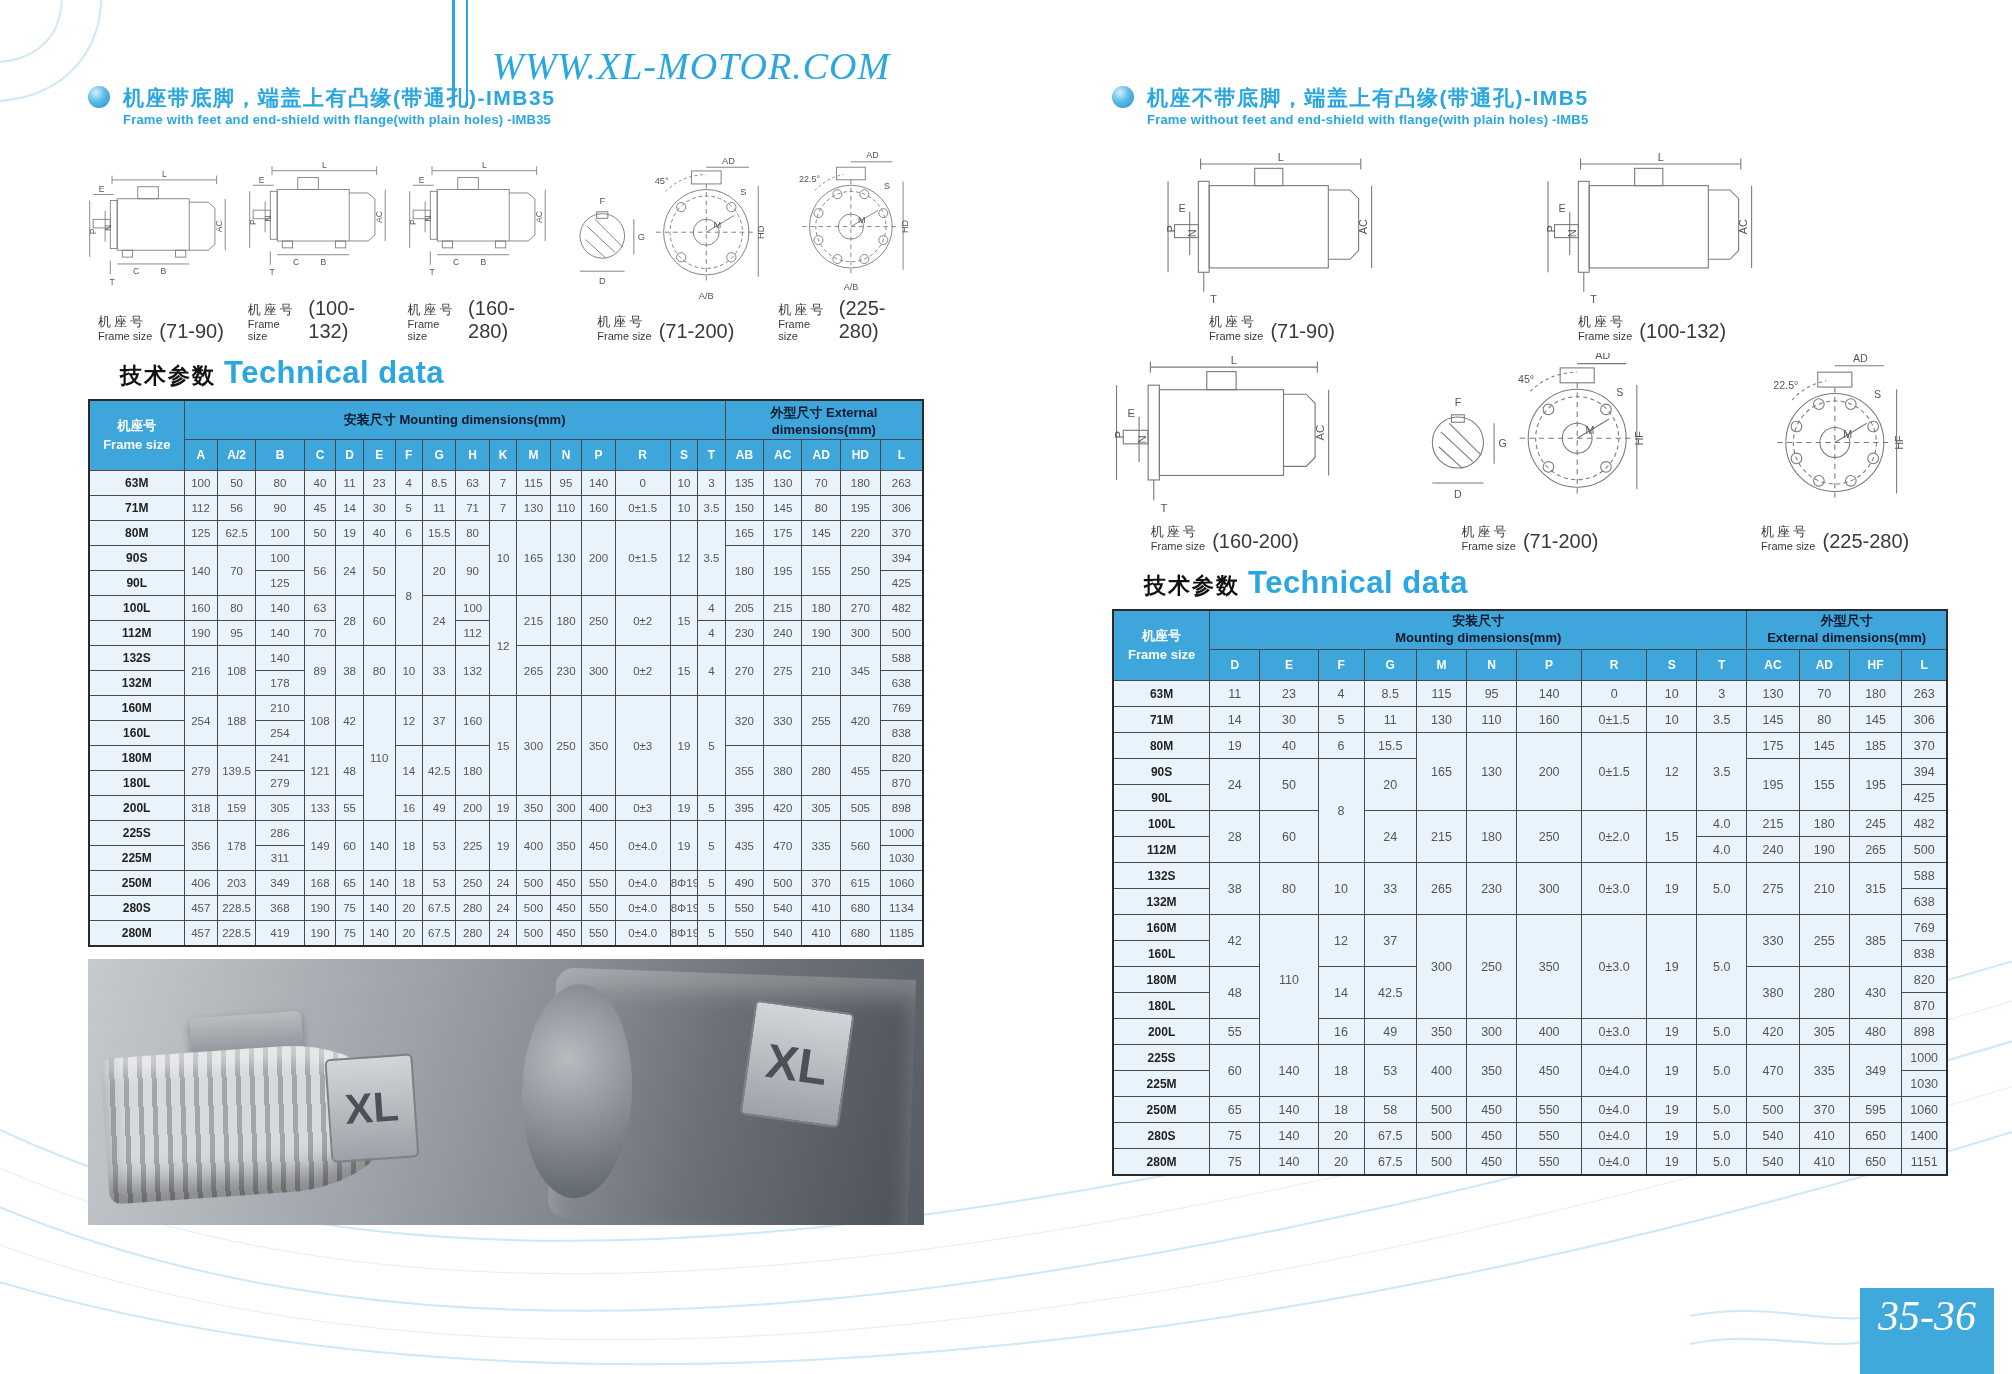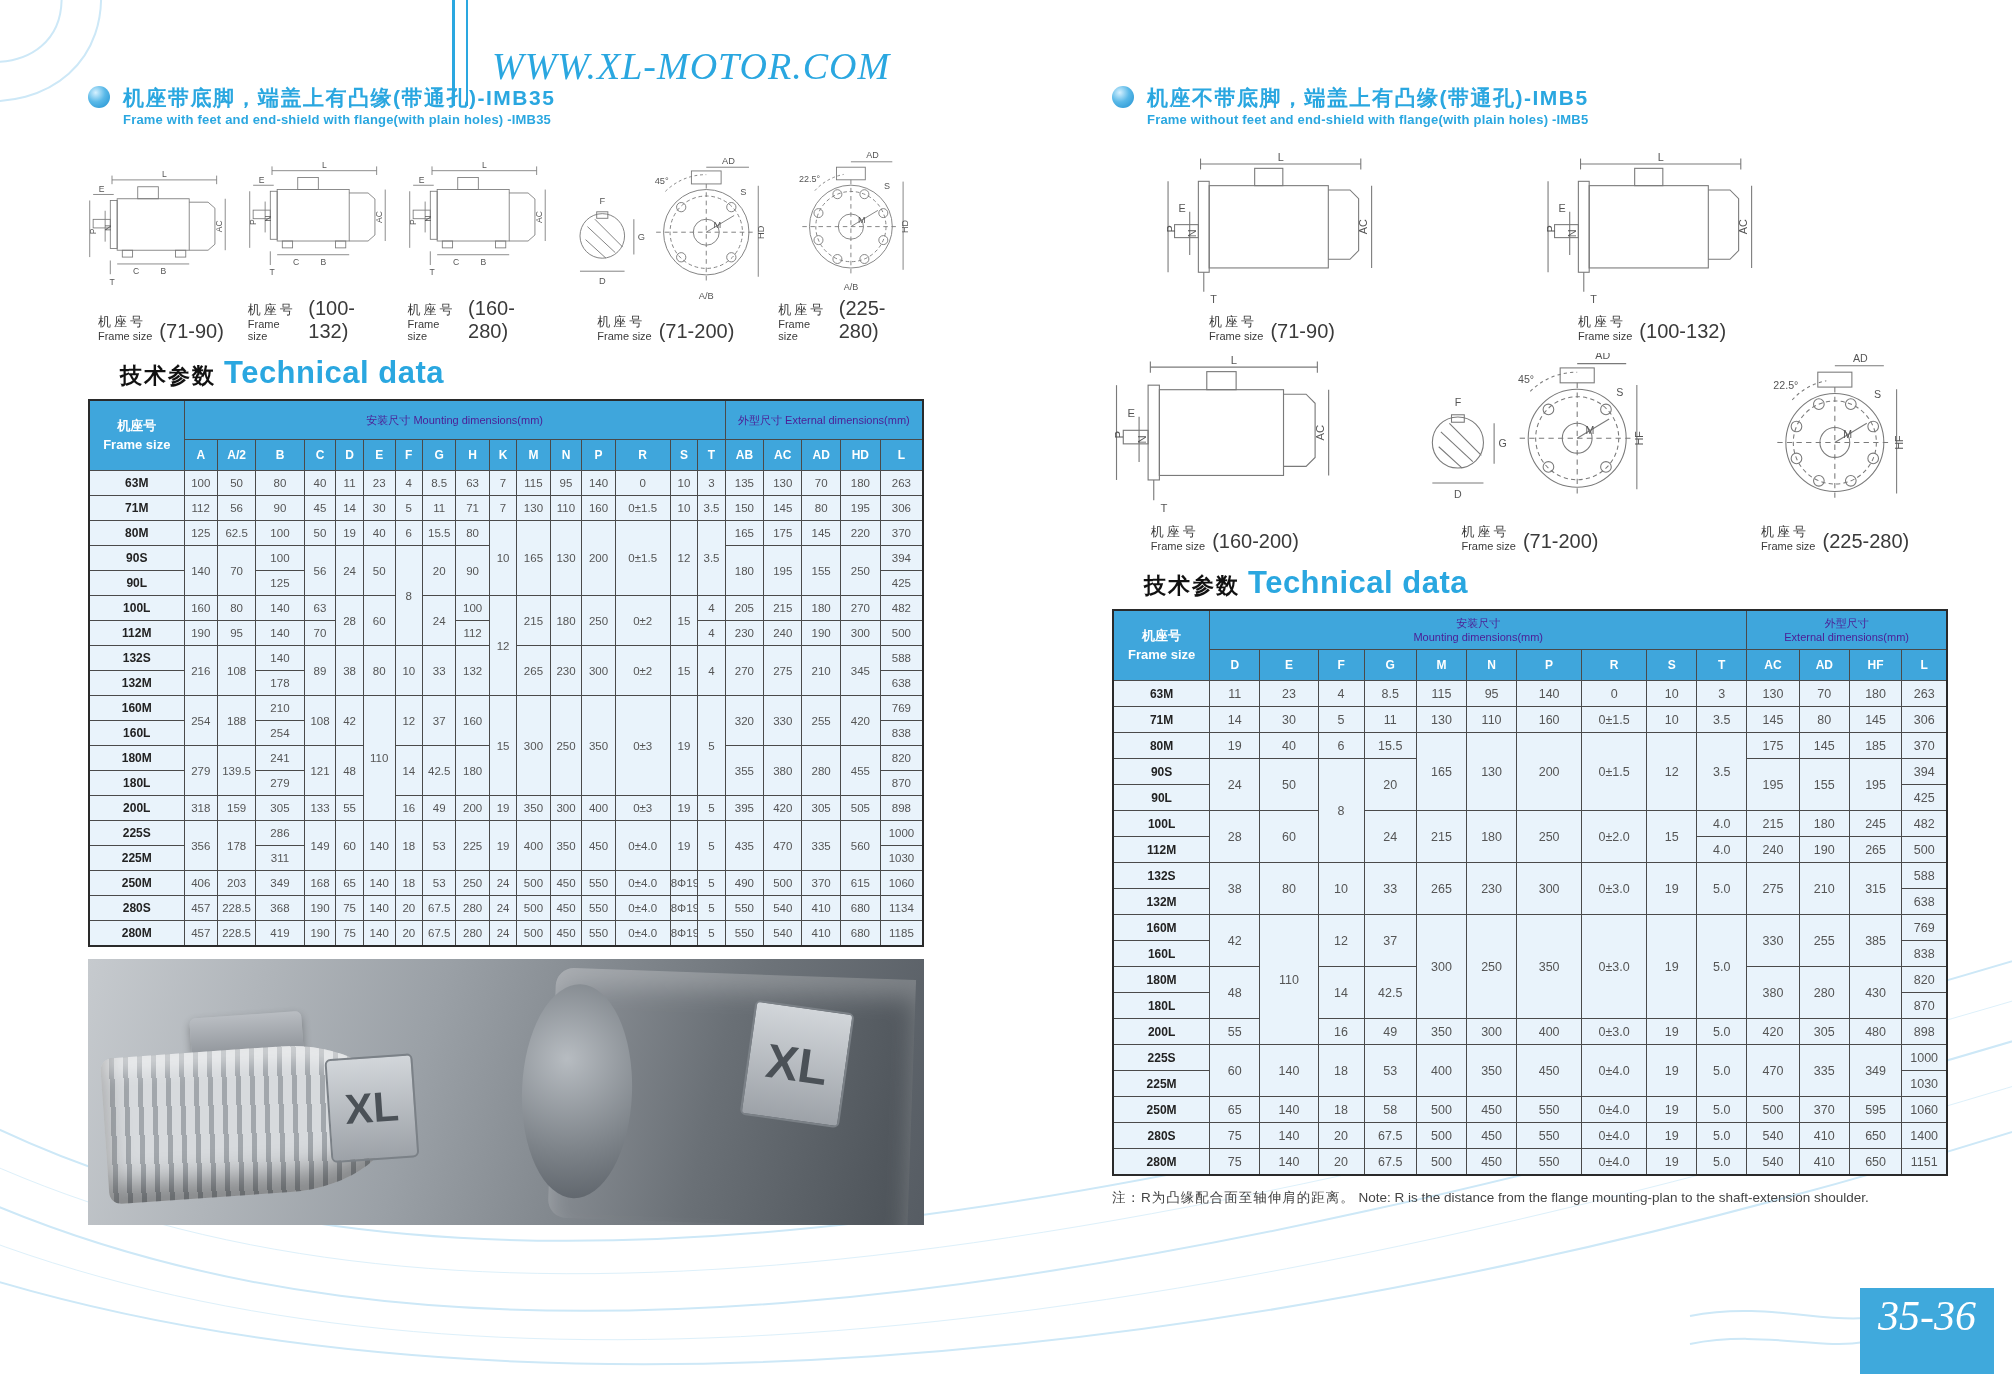--- a/index.html
+++ b/index.html
@@ -40,21 +40,21 @@
   .sec{margin-top:12px;display:flex;align-items:baseline;gap:8px;margin-left:32px;}
   .sec-zh{font-size:22px;font-weight:bold;color:#111;letter-spacing:2px;}
   .sec-en{font-size:31px;font-weight:bold;color:#2aa7e0;letter-spacing:0.5px;}
 
   .tablewrap{margin-top:8px;}
   .dtable{width:100%;border-collapse:collapse;table-layout:fixed;border:2px solid #2a2a2a;}
   .dtable th,.dtable td{border:1px solid #4a4a4a;text-align:center;vertical-align:middle;
                         overflow:hidden;padding:0;}
   .th-fs{background:#3fa6dc;color:#fff;font-size:13px;font-weight:bold;line-height:1.4;}
   .th-fs span{display:block;}
-  .th-grp{background:#3fa6dc;color:#4c1d95;font-size:11px;font-weight:normal;height:38px;}
+  .th-grp{background:#3fa6dc;color:#0f172a;font-size:13px;font-weight:bold;height:38px;}
   .rt .th-grp span{display:block;line-height:1.3;}
   .lt .th-grp span{display:inline;}
   .th-col{background:#3fa6dc;color:#fff;font-size:12px;font-weight:bold;height:30px;}
   .lt td{height:24px;font-size:11.5px;color:#555;background:#e9f3fb;}
   .rt td{height:25px;font-size:12.5px;color:#555;background:#e9f3fb;}
   .dtable td.fs{font-weight:bold;color:#222;font-size:12px;}
 
   .note{margin-top:13px;font-size:13.5px;color:#444;}
   .note .zh{letter-spacing:1px;}
 
@@ -1240,20 +1240,16 @@
               <td>5.0</td>
               <td>540</td>
               <td>410</td>
               <td>650</td>
               <td>1151</td>
             </tr>
           </tbody>
         </table>
       </div>
 
-    <div class="note">
-      <span class="zh">注：R为凸缘配合面至轴伸肩的距离。</span>
-      <span class="en">Note: R is the distance from the flange mounting-plan to the shaft-extension shoulder.</span>
-    </div>
   </section>
 
   <div class="pagenum">35-36</div>
 </div>
 
 </body></html>

